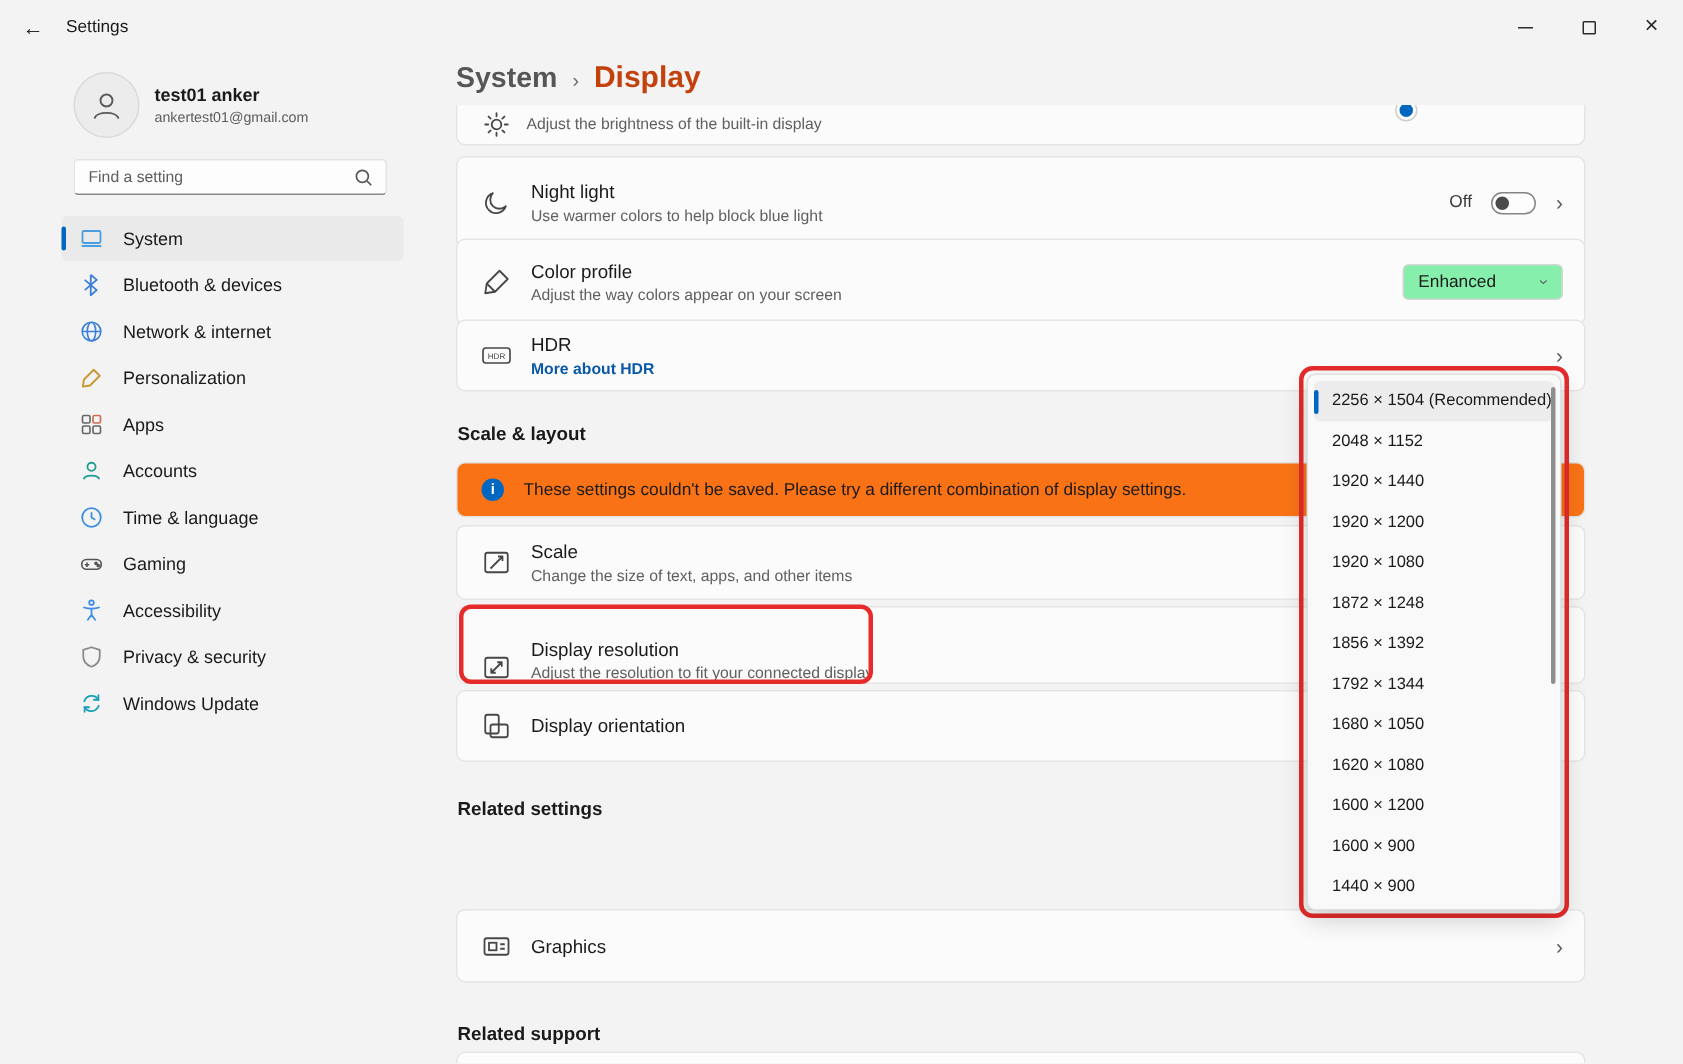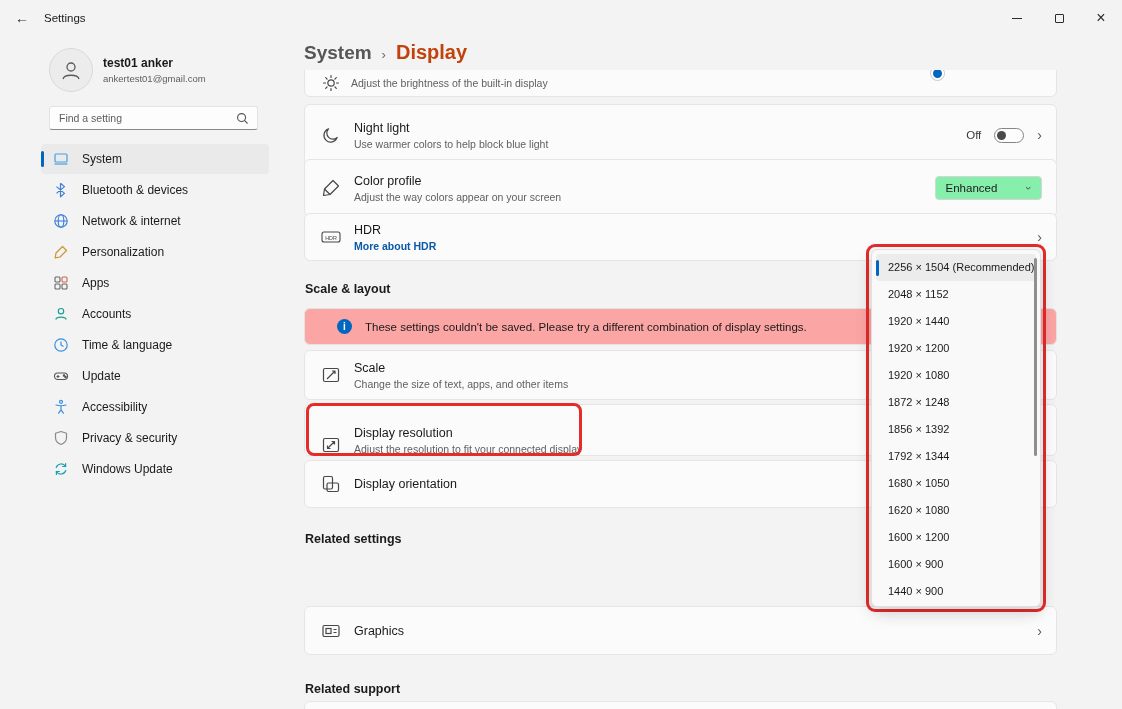--- a/index.html
+++ b/index.html
@@ -51,21 +51,21 @@
 
   .card-brightness { top:-22px; height:49px; }
   .card-brightness .sun { position:absolute; left:16px; top:24px; }
   .card-brightness .sub { position:absolute; left:46px; top:28px; }
   .card-brightness .knob-blue { position:absolute; left:626px; top:18px; width:13px; height:13px; border-radius:50%; background:#0067c0; border:2px solid #fff; box-shadow:0 0 0 1px #cfcfcf; }
 
   .card-nightlight { top:34px; height:62px; }
   .card-colorprofile { top:89px; height:58px; }
   .card-hdr { top:143px; height:48px; }
   .sec-scale { top:212px; }
-  .banner { position:absolute; left:0; top:238px; width:753px; height:37px; background:#fca5a5; border:1px solid #e3e3e3; border-radius:6px; display:flex; align-items:center; gap:13px; padding:0 32px; }
+  .banner { position:absolute; left:0; top:238px; width:753px; height:37px; background:#f97316; border:1px solid #e3e3e3; border-radius:6px; display:flex; align-items:center; gap:13px; padding:0 16px; }
   .banner-text { font-size:11.5px; color:#1a1a1a; }
   .info-ic { width:15px; height:15px; border-radius:50%; background:#0067c0; color:#fff; font-size:10px; font-weight:bold; display:flex; align-items:center; justify-content:center; flex:0 0 auto; }
   .info-ic::after { content:"i"; }
   .card-scale { top:280px; height:50px; }
   .card-resolution { top:334px; height:52px;align-items:flex-end; }
   .card-orientation { top:390px; height:48px; }
   .sec-related { top:462px; }
   .card-advanced { top:483px; height:49px; }
   .card-graphics { top:536px; height:49px; }
   .sec-support { top:612px; }
@@ -202,21 +202,21 @@
     </div>
     <div class="nav-item">
       <span class="nav-icon">
           <svg viewBox="0 0 16 16" fill="none" stroke="#555" stroke-width="1.1">
             <rect x="1.5" y="5" width="13" height="6.5" rx="3.2"></rect>
             <path d="M5 7v3M3.5 8.5h3"></path>
             <circle cx="11" cy="7.5" r=".7" fill="#555"></circle>
             <circle cx="12.5" cy="9" r=".7" fill="#555"></circle>
           </svg>
         </span>
-      <span>Update</span>
+      <span>Gaming</span>
     </div>
     <div class="nav-item">
       <span class="nav-icon">
           <svg viewBox="0 0 16 16" fill="none" stroke="#3b8ee0" stroke-width="1.2" stroke-linecap="round">
             <circle cx="8" cy="2.8" r="1.5"></circle>
             <path d="M3 6c3.3 1 6.7 1 10 0M8 7.2v3.6m0 0l-2.4 3.4M8 10.8l2.4 3.4"></path>
           </svg>
         </span>
       <span>Accessibility</span>
     </div>

